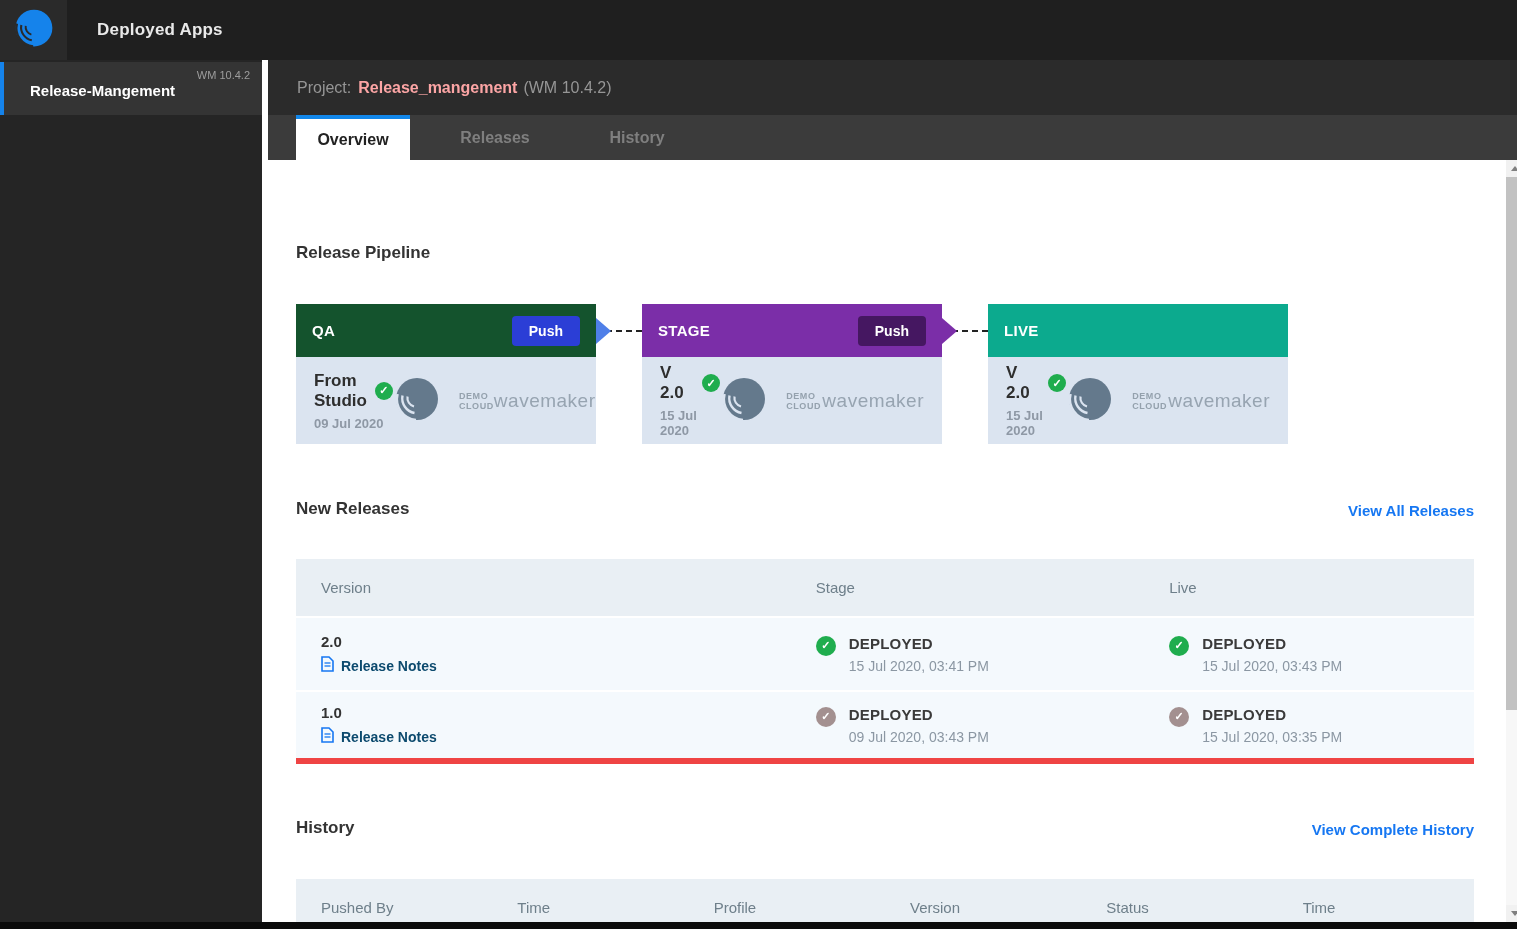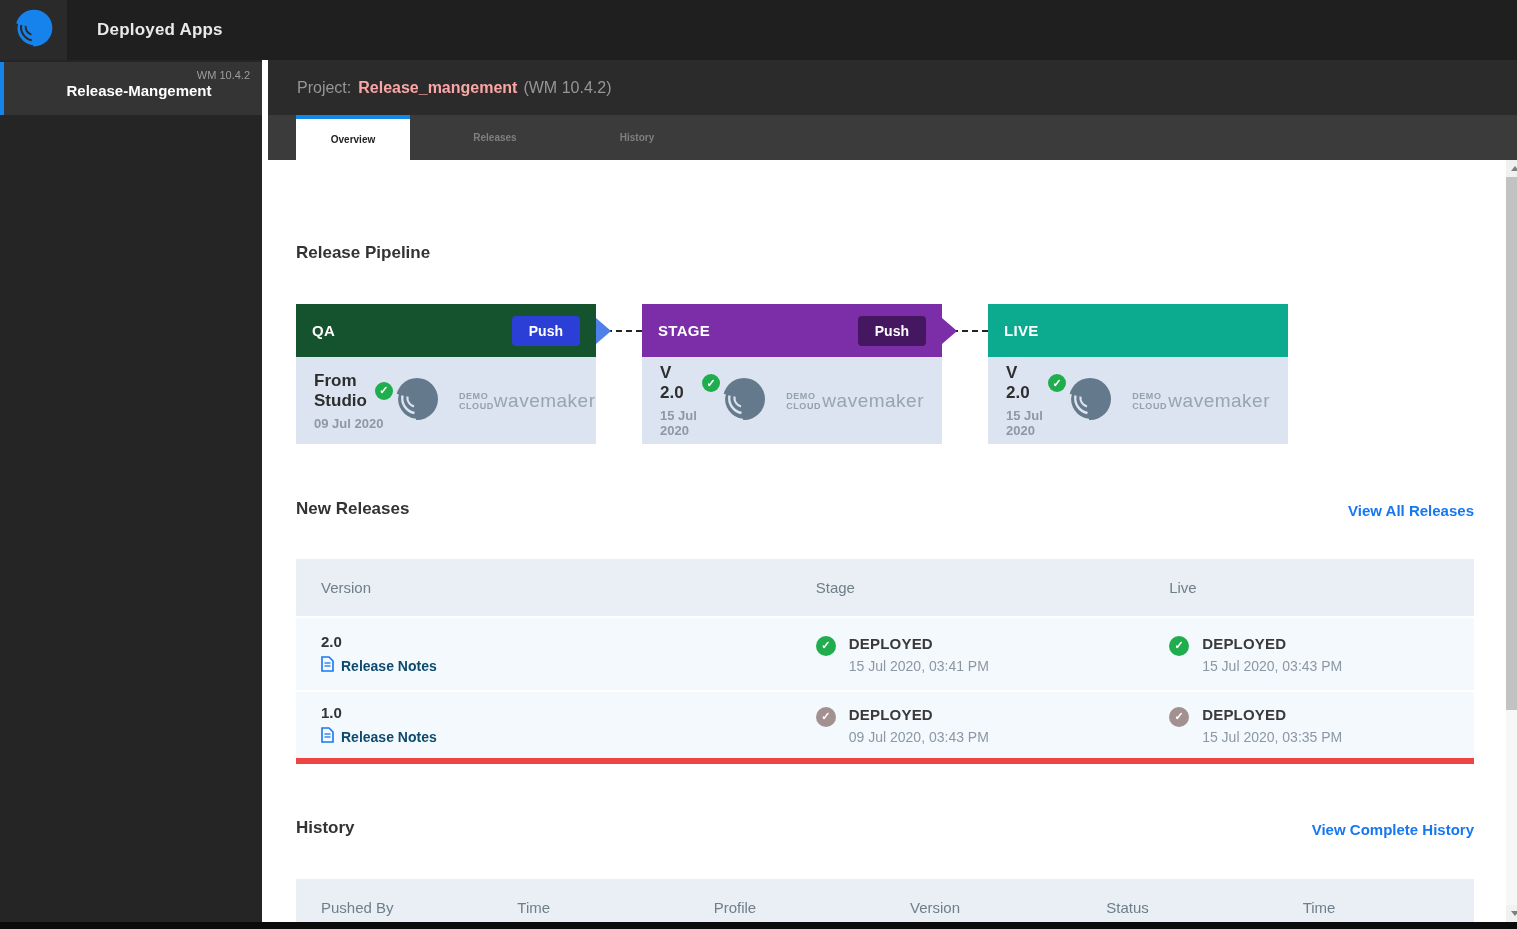--- a/index.html
+++ b/index.html
@@ -5,31 +5,31 @@
   * { margin:0; padding:0; box-sizing:border-box; }
   html,body { width:1517px; height:929px; overflow:hidden; font-family:"Liberation Sans", sans-serif; background:#fff; }
   .app { position:relative; width:1517px; height:929px; background:#fff; }
 
   
   .topbar { position:absolute; top:0; left:0; width:100%; height:60px; background:#1f1f1f; display:flex; align-items:center; z-index:10; }
   .logo-box { width:67px; height:60px; background:#2a2a2a; display:flex; align-items:center; justify-content:center; }
   .topbar-title { color:#e9e9e9; font-size:17px; font-weight:700; margin-left:30px; letter-spacing:.2px; }
 
   
-  .sidebar { position:absolute; top:60px; left:0; width:262px; height:869px; background:#252525;text-align:center; }
+  .sidebar { position:absolute; top:60px; left:0; width:262px; height:869px; background:#252525; }
   .sidebar-item { position:relative; margin-top:2px; height:53px; background:#343434; border-left:4px solid #1583eb; padding:8px 14px 0 26px; }
   .sidebar-item .wm-version { position:absolute; top:7px; right:12px; color:#9d9d9d; font-size:11px; }
   .sidebar-item .label { display:block; margin-top:12px; color:#fff; font-size:15px; font-weight:700; }
 
   
   .main { position:absolute; top:60px; left:268px; width:1255px; height:869px; }
   .project-header { height:55px; background:#2b2b2b; display:flex; align-items:center; padding-left:29px; font-size:16px; color:#969696; }
   .project-header b { color:#fca5a5; font-weight:700; margin:0 6px 0 7px; }
   .tabbar { height:45px; background:#3b3b3b; display:flex; align-items:stretch; padding-left:28px; }
-  .tab { min-width:114px; display:flex; align-items:center; justify-content:center; font-size:10px; font-weight:700; color:#7f7f7f; cursor:pointer; }
+  .tab { min-width:114px; display:flex; align-items:center; justify-content:center; font-size:16px; font-weight:700; color:#7f7f7f; cursor:pointer; }
   .tab.active { background:#fff; color:#222; border-top:4px solid #1287ea; }
   .tab + .tab { margin-left:28px; }
 
   .content { position:relative; height:769px; background:#fff; overflow:hidden; padding:0 49px 0 28px; }
 
   .section-title { font-size:17px; font-weight:700; color:#333; line-height:20px; }
   .rp-title { margin-top:83px; }
   .section-head { display:flex; justify-content:space-between; align-items:flex-end; }
   .view-link { font-size:15px; font-weight:700; color:#1677f2; text-decoration:none; cursor:pointer; }
 

